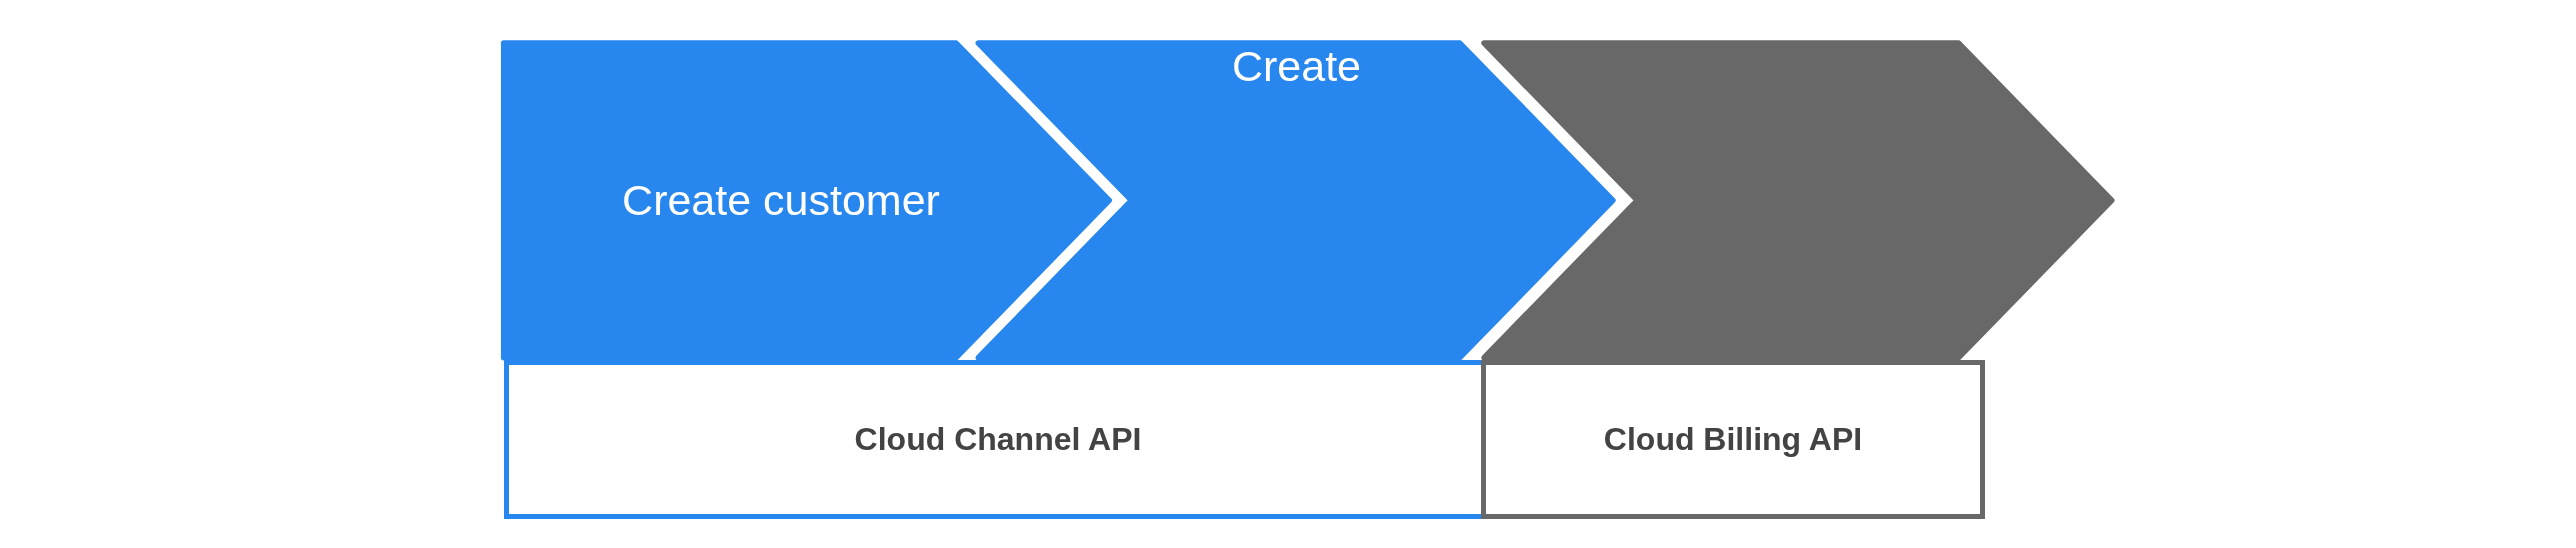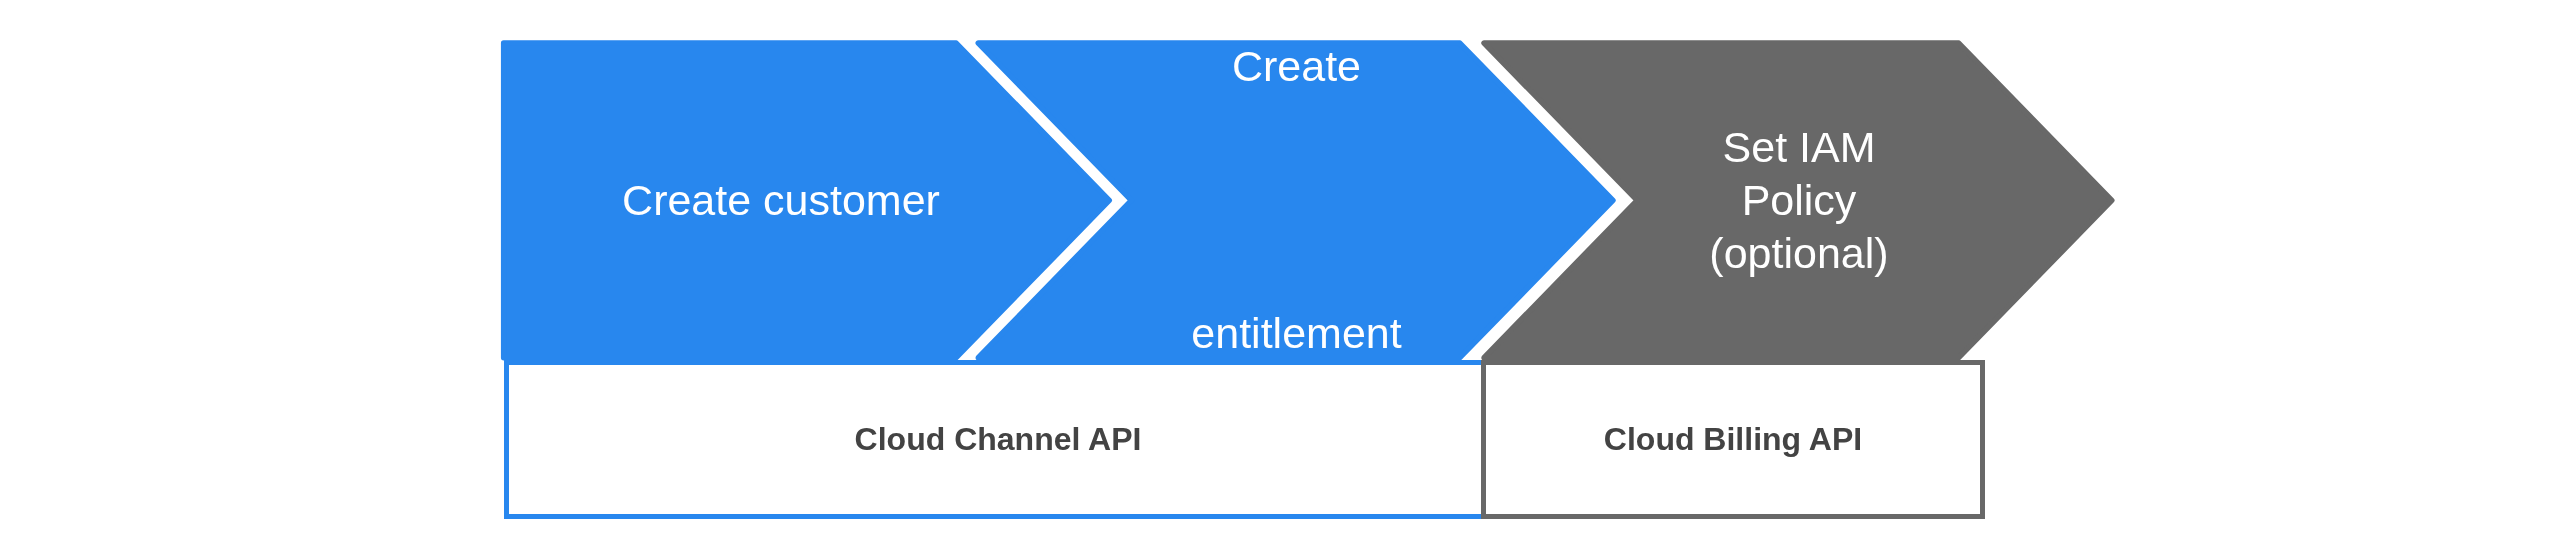--- a/index.html
+++ b/index.html
@@ -78,28 +78,22 @@
     <polygon points="1412,62 2107,62 2328,289 2107,516 1412,516 1633,289" fill="#2887EE" stroke="#2887EE"></polygon>
     <polygon points="2142,62 2827,62 3048,289 2827,516 2142,516 2363,289" fill="#686868" stroke="#686868"></polygon>
   </svg>
 
   <div class="chev-label chev-label--customer">
     <span>Create customer</span>
   </div>
 
   <div class="chev-label chev-label--entitlement">
     <span>Create</span>
-    <span>entitlement</span>
   </div>
 
-  <div class="chev-label chev-label--iam">
-    <span>Set IAM</span>
-    <span>Policy</span>
-    <span>(optional)</span>
-  </div>
 
   <div class="api-box api-box--channel">
     <span class="api-label">Cloud Channel API</span>
   </div>
 
   <div class="api-box api-box--billing">
     <span class="api-label">Cloud Billing API</span>
   </div>
 
 </div>

